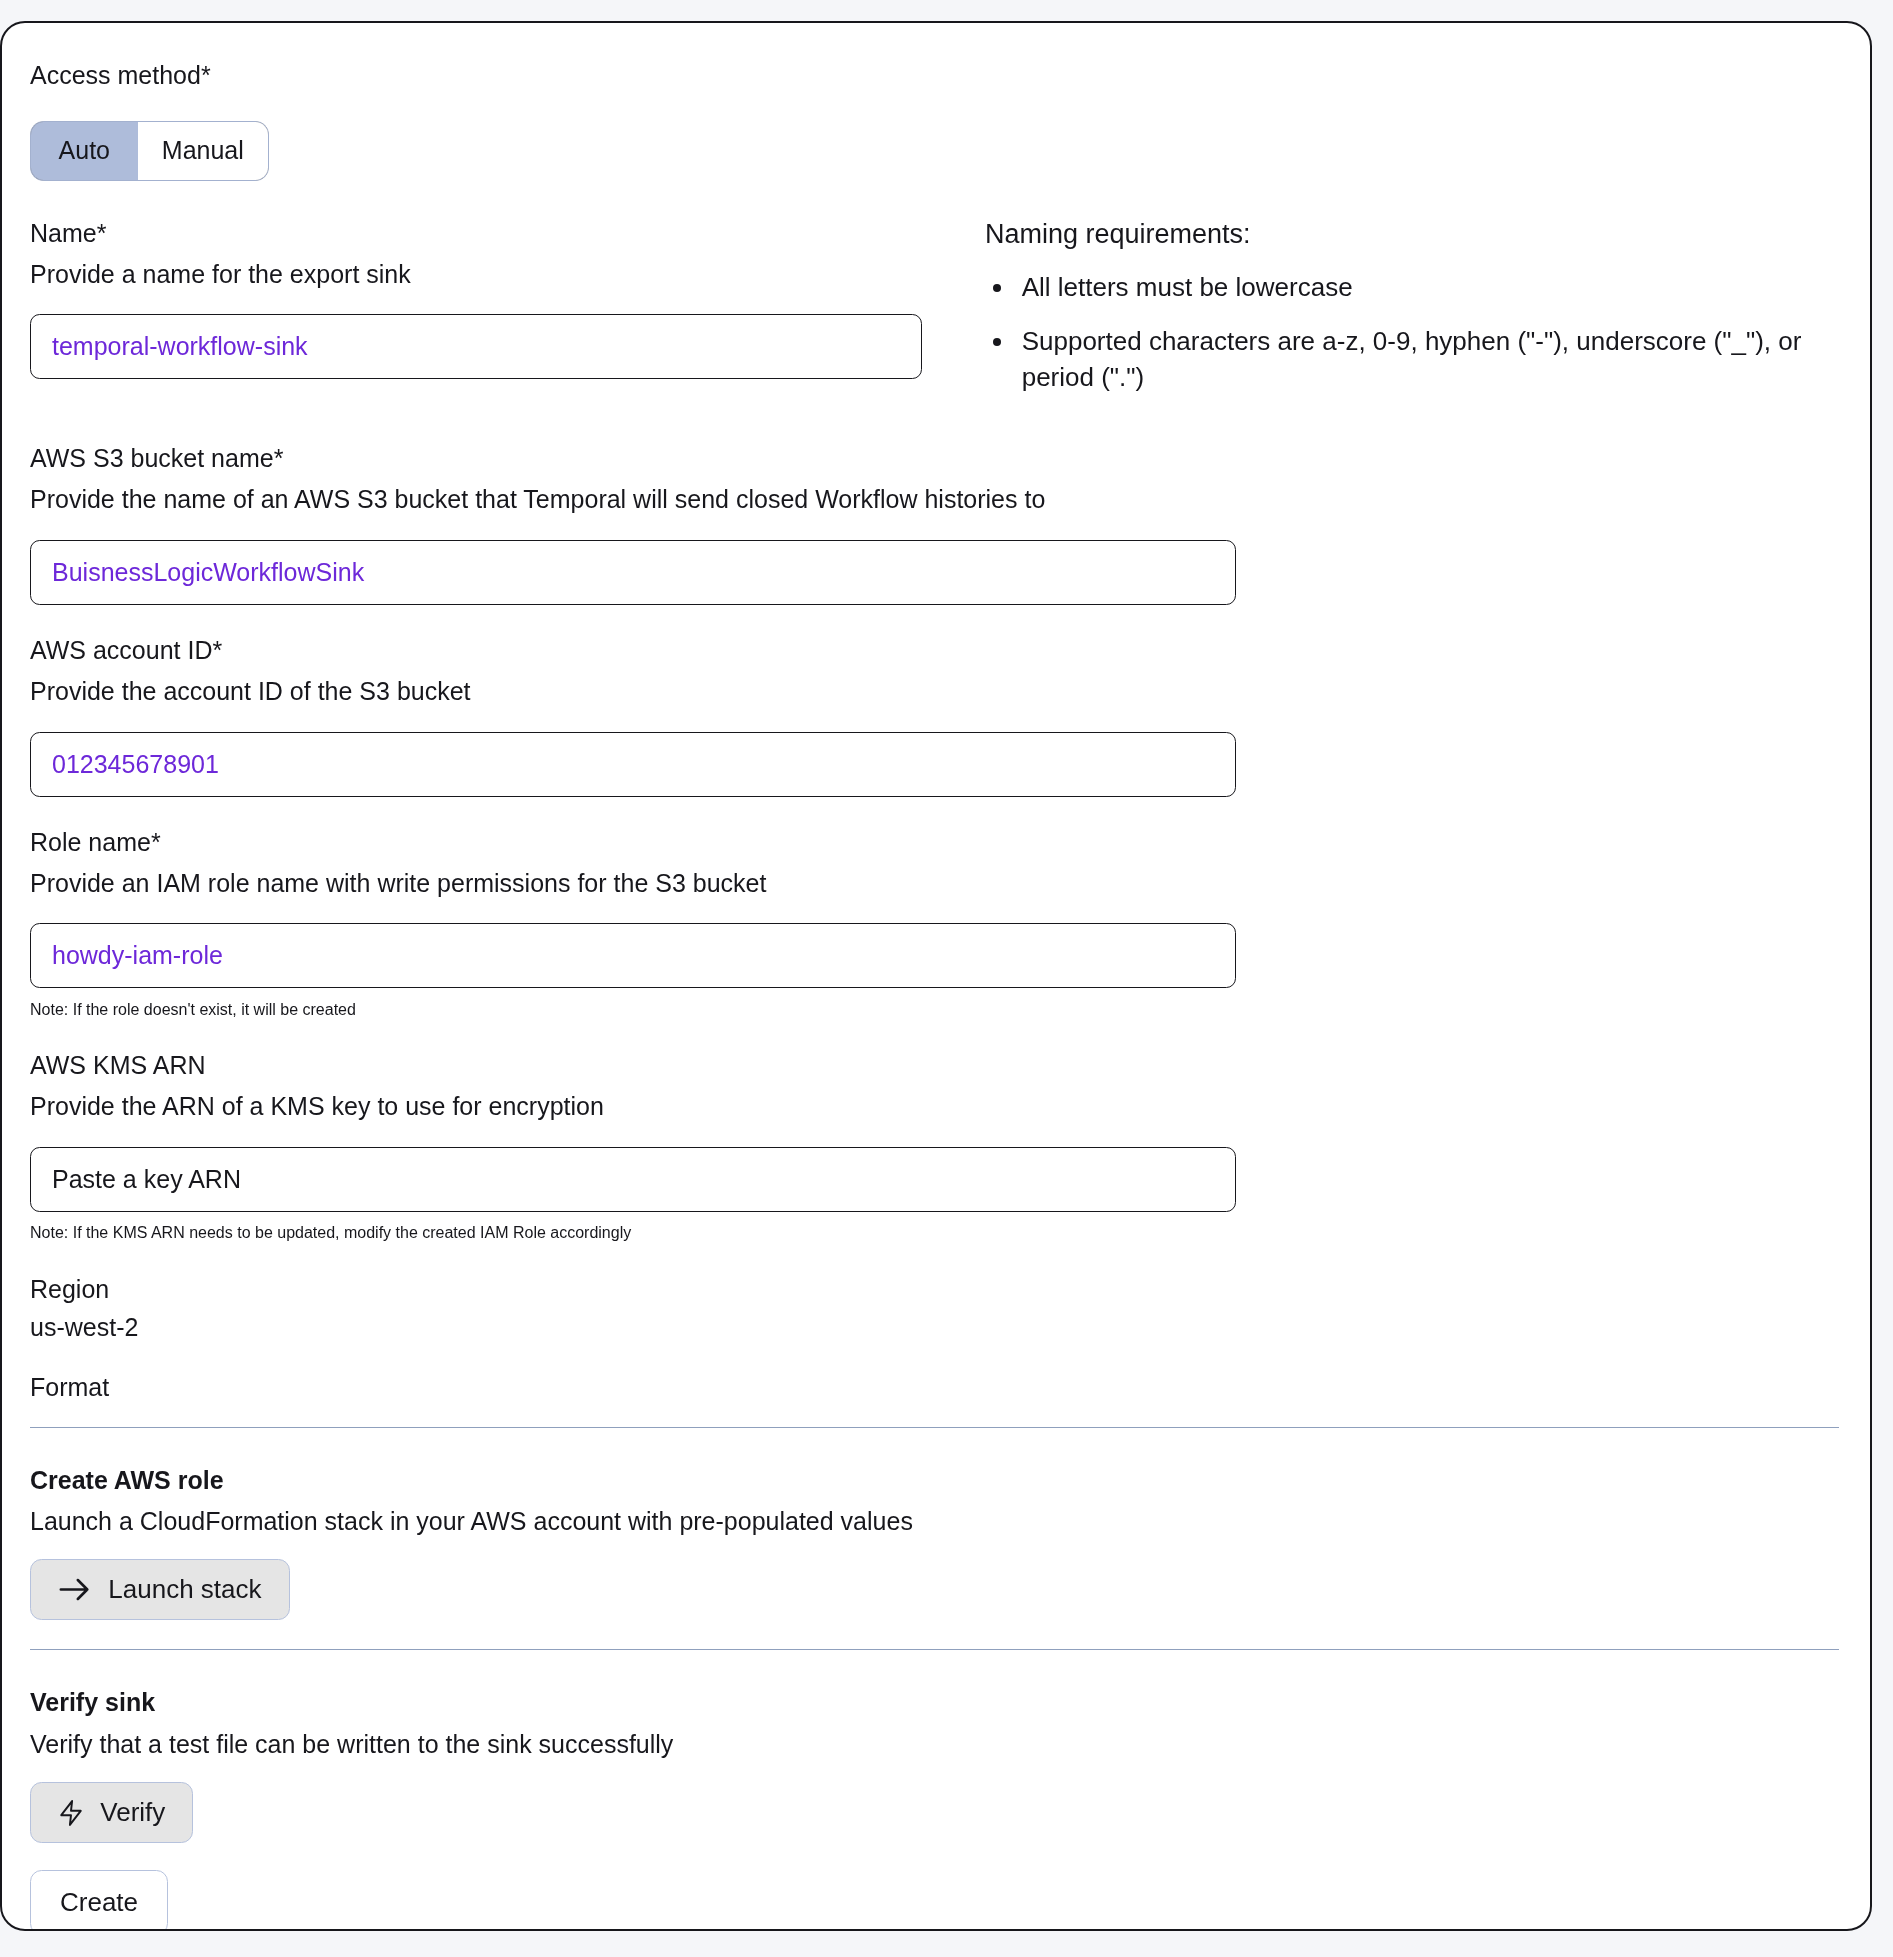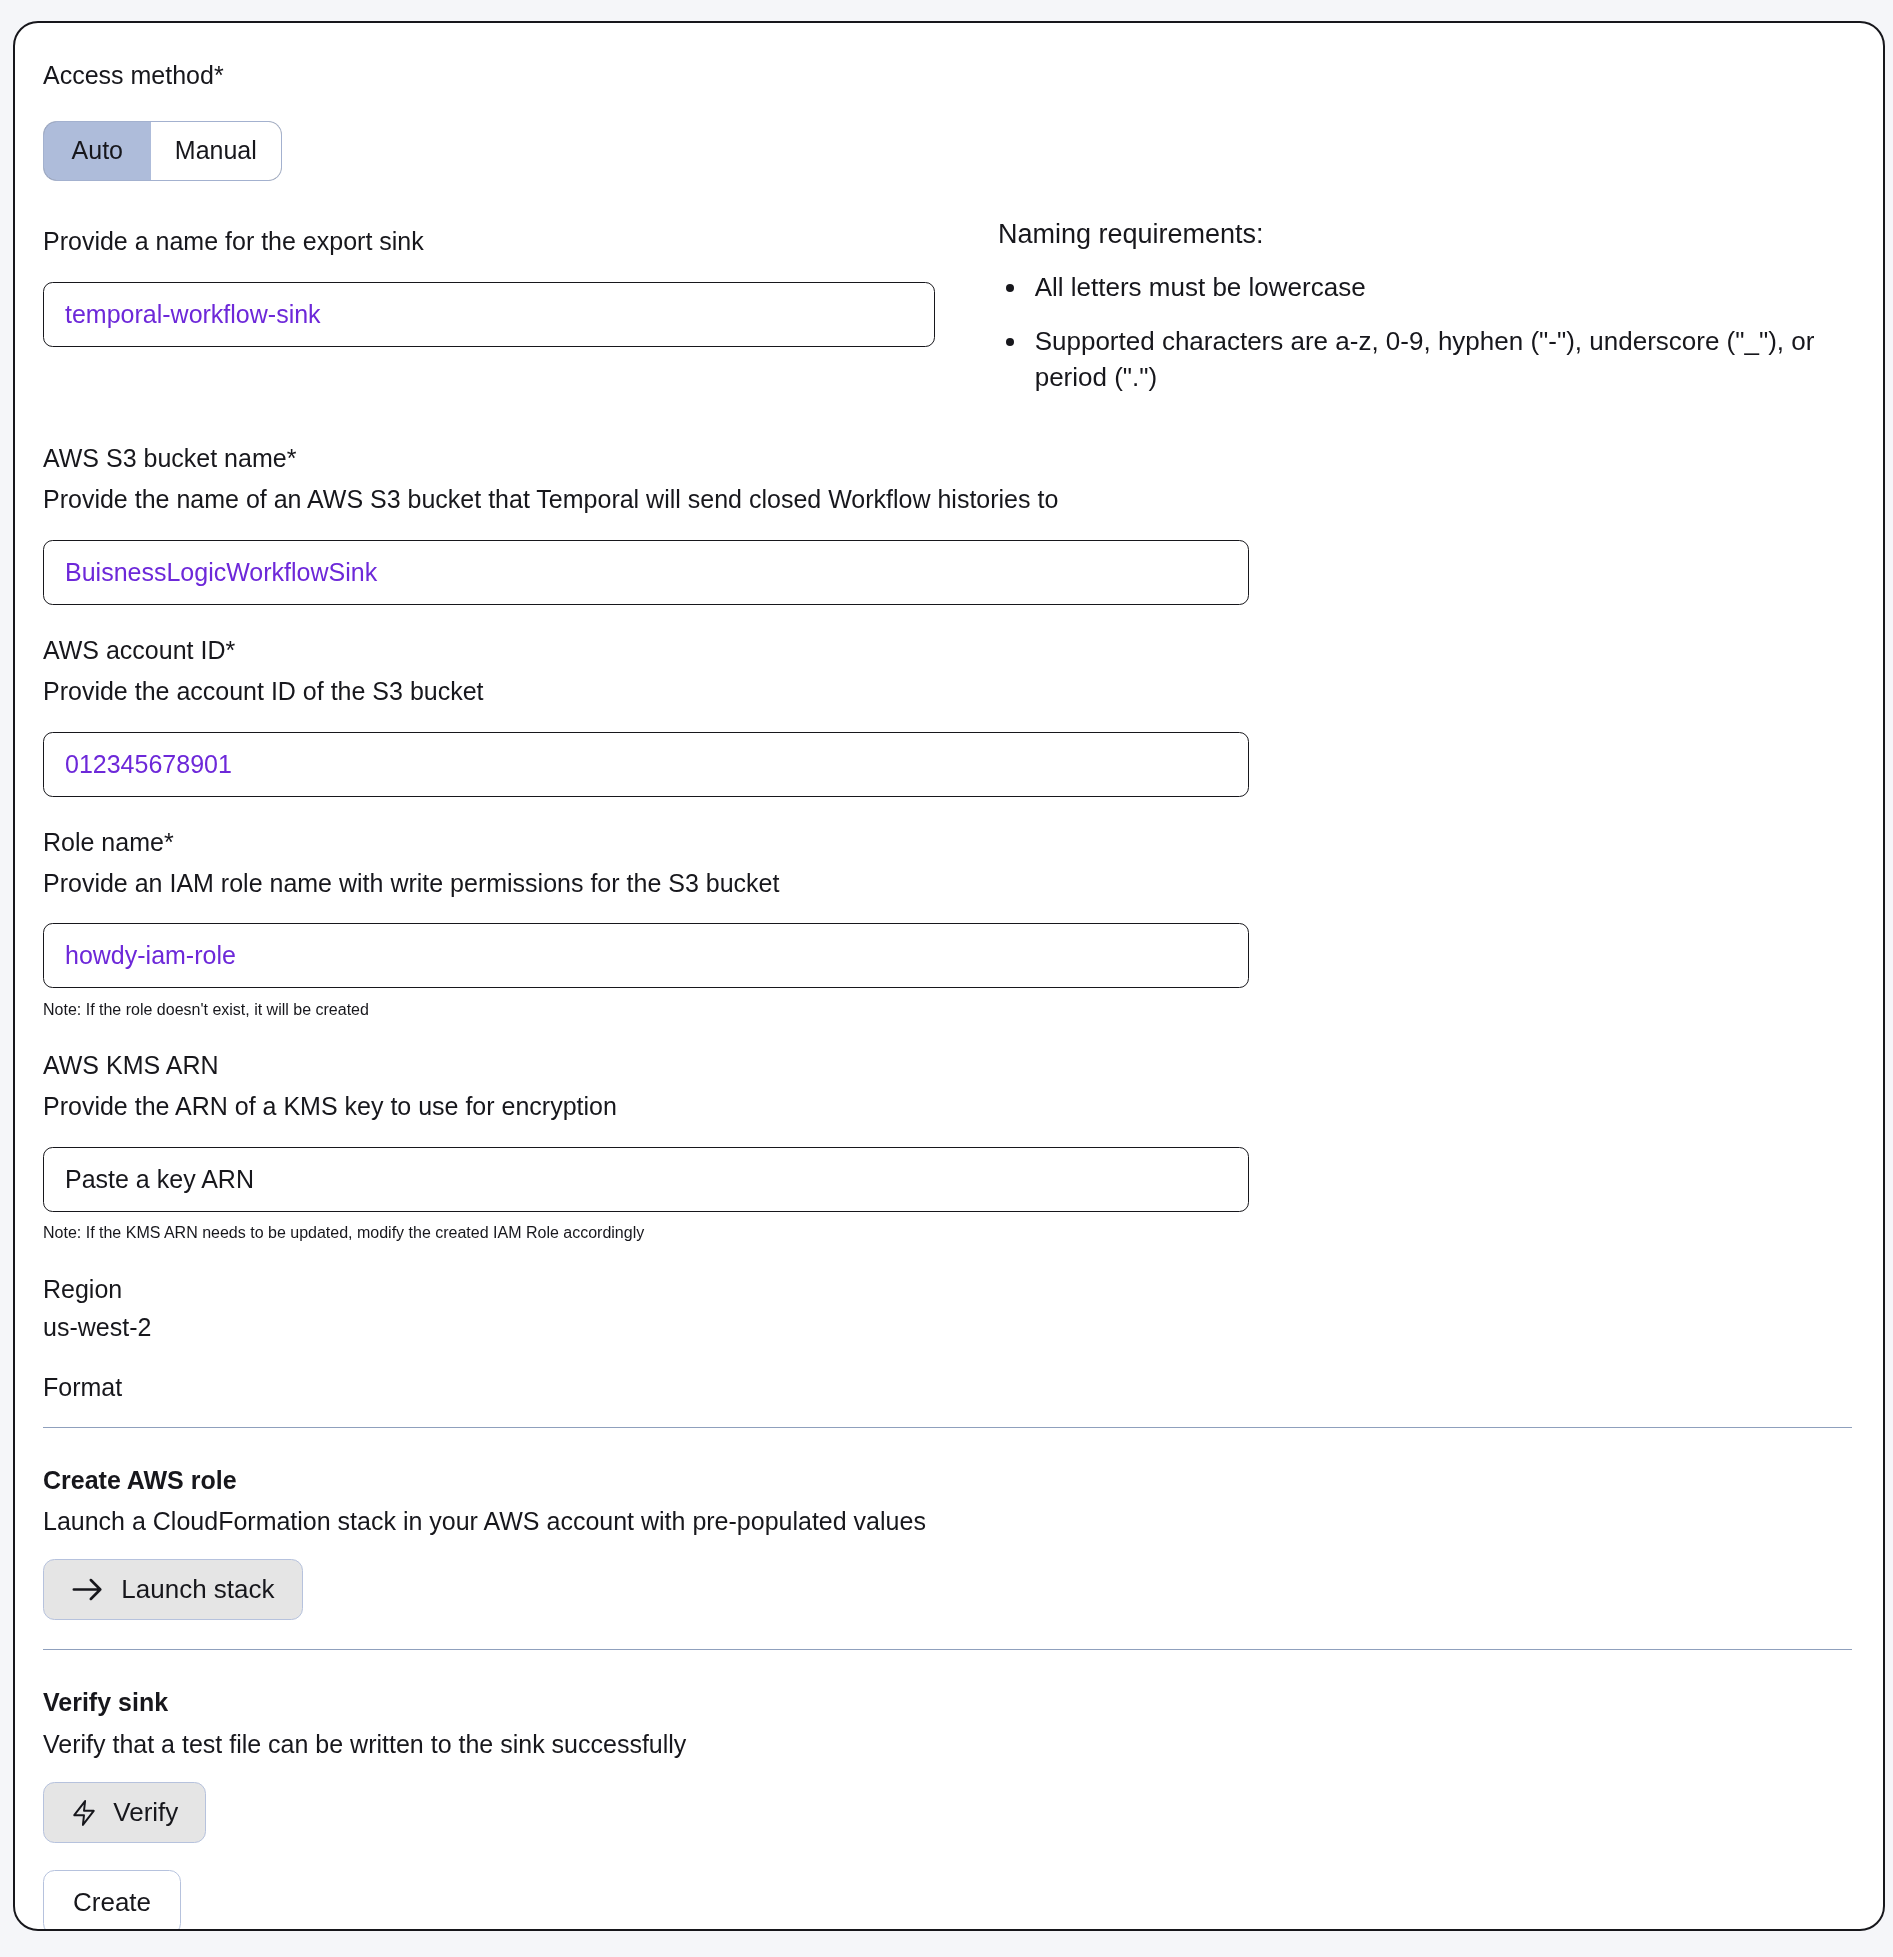--- a/index.html
+++ b/index.html
@@ -4,21 +4,21 @@
 <style>
   html,body { margin:0; padding:0; }
   body {
     width:1894px; height:1958px;
     background:#f5f6f9;
     font-family:"Liberation Sans", sans-serif;
     color:#17171c;
     position:relative;
   }
   .card {
-    position:absolute; left:13px; top:21px;
+    position:absolute; left:0; top:21px;
     width:1872px; height:1910px;
     box-sizing:border-box;
     background:#ffffff;
     border:2.9px solid #17171c;
     border-radius:25px;
     padding:36px 31px 0 28px;
     overflow:hidden;
   }
   .label { font-size:25px; line-height:1.3; }
   .desc  { font-size:25px; line-height:1.38; margin-top:7.6px; }
@@ -119,20 +119,21 @@
     <div class="seg auto">
       <span>Auto</span>
     </div>
     <div class="seg manual">
       <span>Manual</span>
     </div>
   </div>
 
   <div class="row">
     <div class="col-left">
+      <div class="label">Name*</div>
       <div class="desc">Provide a name for the export sink</div>
       <input class="input" type="text" value="temporal-workflow-sink" style="">
     </div>
     <div class="col-right">
       <div class="req-title">Naming requirements:</div>
       <ul class="req-list">
         <li>All letters must be lowercase</li>
         <li>Supported characters are a-z, 0-9, hyphen ("-"), underscore ("_"), or period (".")</li>
       </ul>
     </div>

